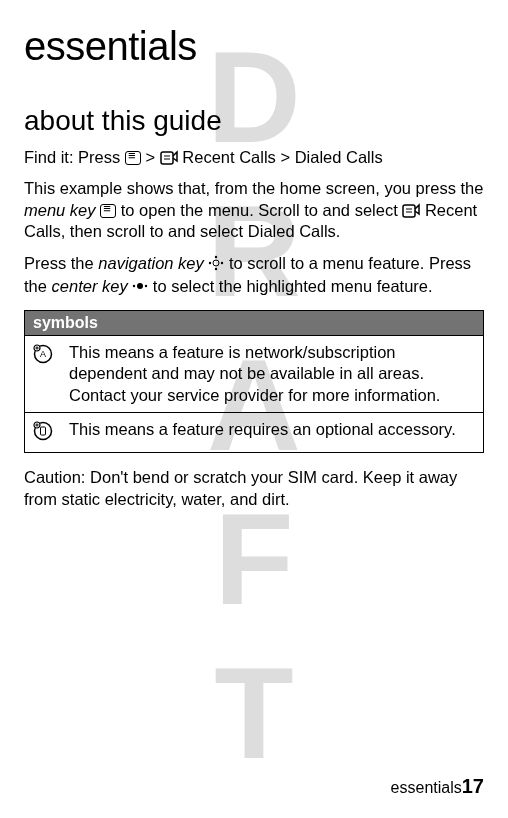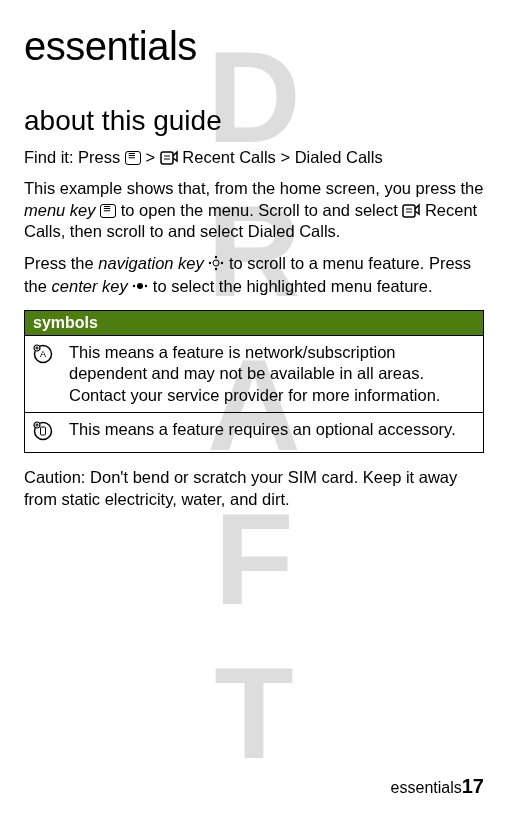--- a/index.html
+++ b/index.html
@@ -64,21 +64,21 @@
       vertical-align: -2px;
     }
     .nav-key svg { width: 16px; height: 16px; }
     .sym-table {
       border: 1.5px solid #000;
       width: 100%;
       border-collapse: collapse;
       margin-bottom: 14px;
     }
     .sym-header {
-      background: #4d7c0f;
+      background: #737373;
       color: #fff;
       font-weight: bold;
       padding: 3px 8px;
       font-size: 16px;
     }
     .sym-row td {
       border-top: 1px solid #000;
       padding: 6px 8px;
       font-size: 16.5px;
       vertical-align: top;

